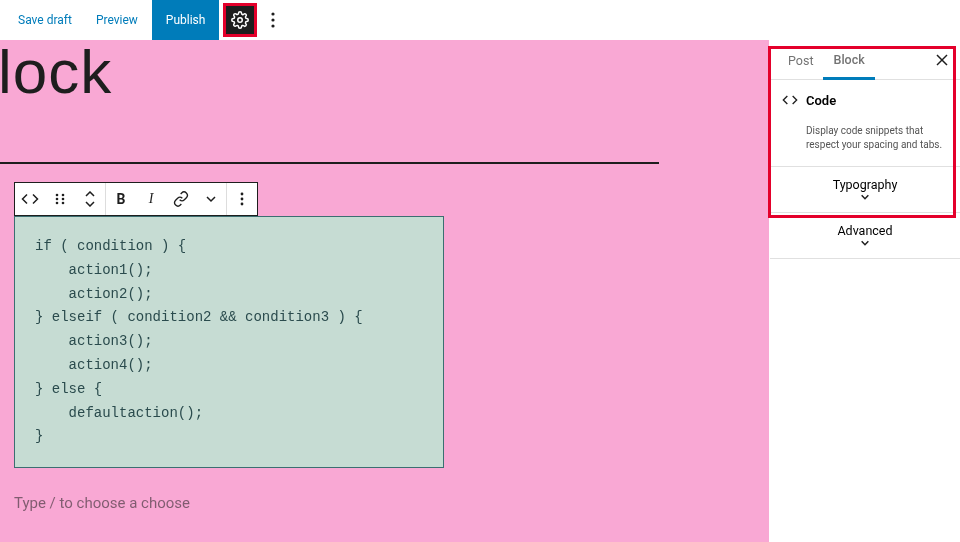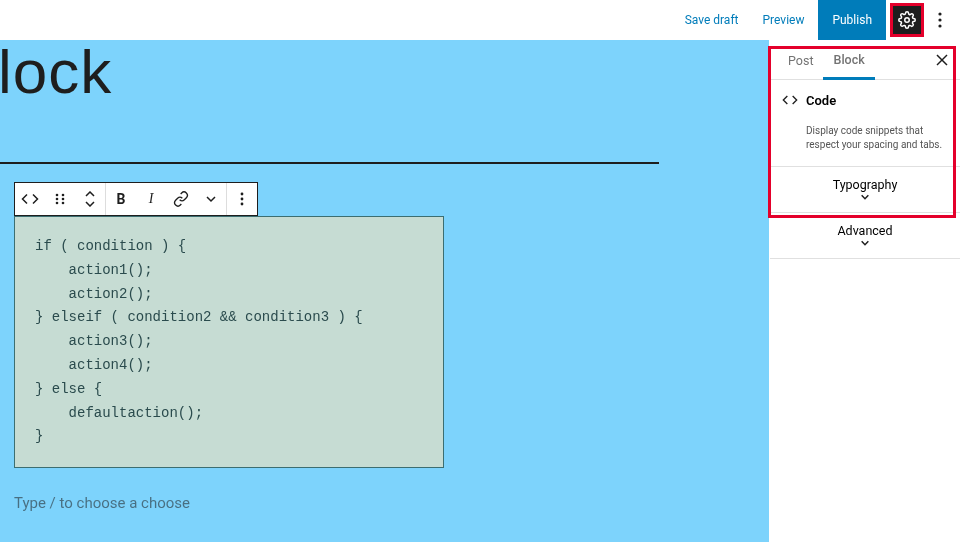--- a/index.html
+++ b/index.html
@@ -1,29 +1,29 @@
 <!DOCTYPE html>
 <html><head>
 <meta charset="utf-8">
 <style>
   * { box-sizing: border-box; margin: 0; padding: 0; }
   html, body { width: 960px; height: 542px; font-family: -apple-system, "Segoe UI", Roboto, sans-serif; overflow: hidden; background: #fff; }
   .topbar {
-    height: 40px; display: flex; align-items: center; justify-content: flex-end;
+    height: 40px; display: flex; align-items: center; 
     padding: 0 8px; background: #fff; gap: 4px;
   }
   .top-link { color: #007cba; font-size: 12px; padding: 6px 10px; cursor: pointer; }
   .publish-btn { background: #007cba; color: #fff; font-size: 12px; padding: 20px 14px; cursor: pointer; }
   .settings-btn-hl { border: 3px solid #e4002b; padding: 0; }
   .settings-btn { background: #1e1e1e; color: #fff; width: 28px; height: 28px; display: flex; align-items: center; justify-content: center; cursor: pointer; }
   .kebab { width: 24px; display: flex; align-items: center; justify-content: center; cursor: pointer; color: #1e1e1e; font-size: 16px; }
 
   .body { display: flex; height: 502px; }
   .canvas {
-    flex: 1; background: #7dd3fc; position: relative; overflow: hidden;
+    flex: 1; background: #f9a8d4; position: relative; overflow: hidden;
     border-right: 1px solid #fff;
   }
   .title {
     font-size: 62px; font-weight: 300; color: #1e1e1e; font-family: "Segoe UI", sans-serif;
     position: absolute; top: -4px; left: -2px; letter-spacing: 1px;
   }
   .hr { position: absolute; top: 122px; left: 0; right: 110px; height: 2px; background: #1e1e1e; }
   .block-area { position: absolute; top: 142px; left: 14px; right: 310px; }
 
   .toolbar {

